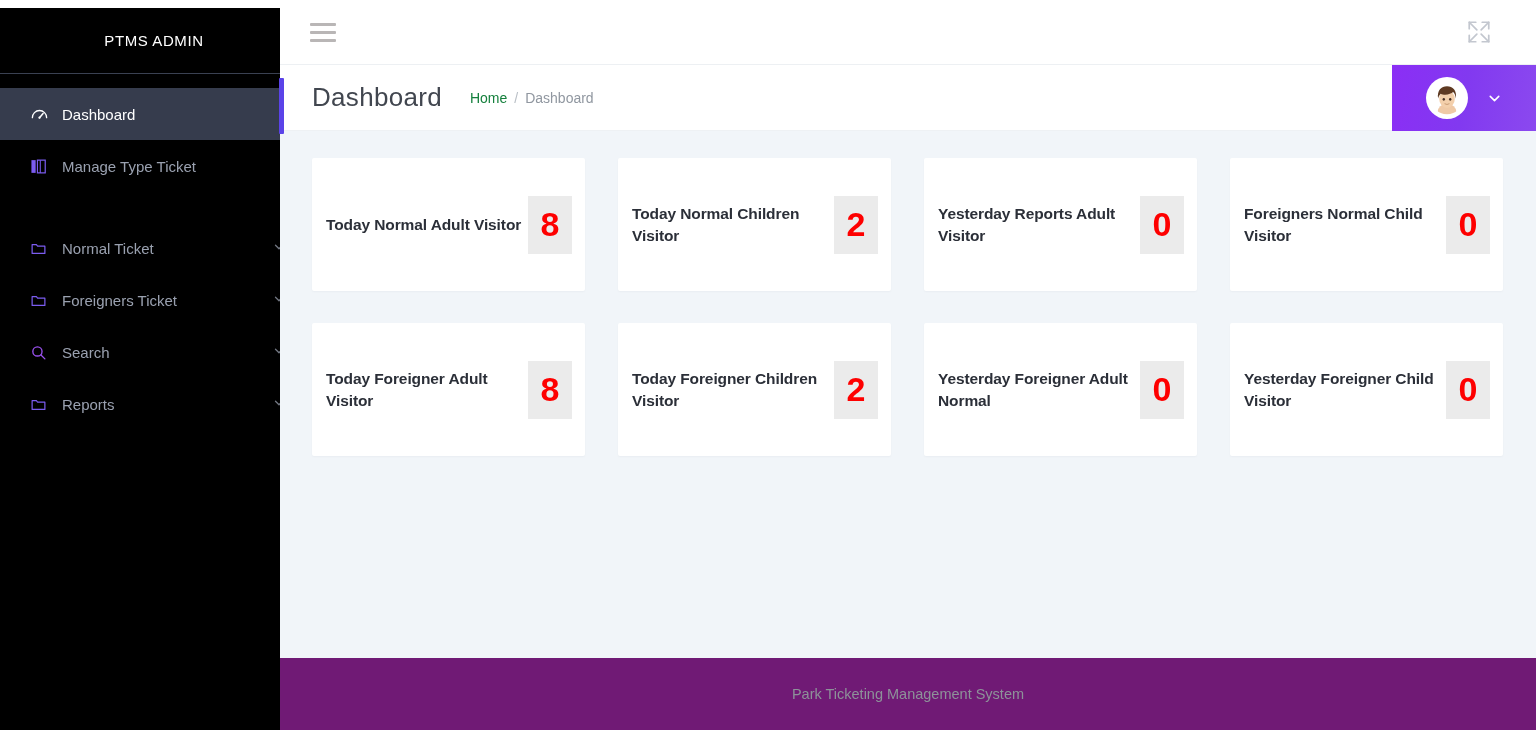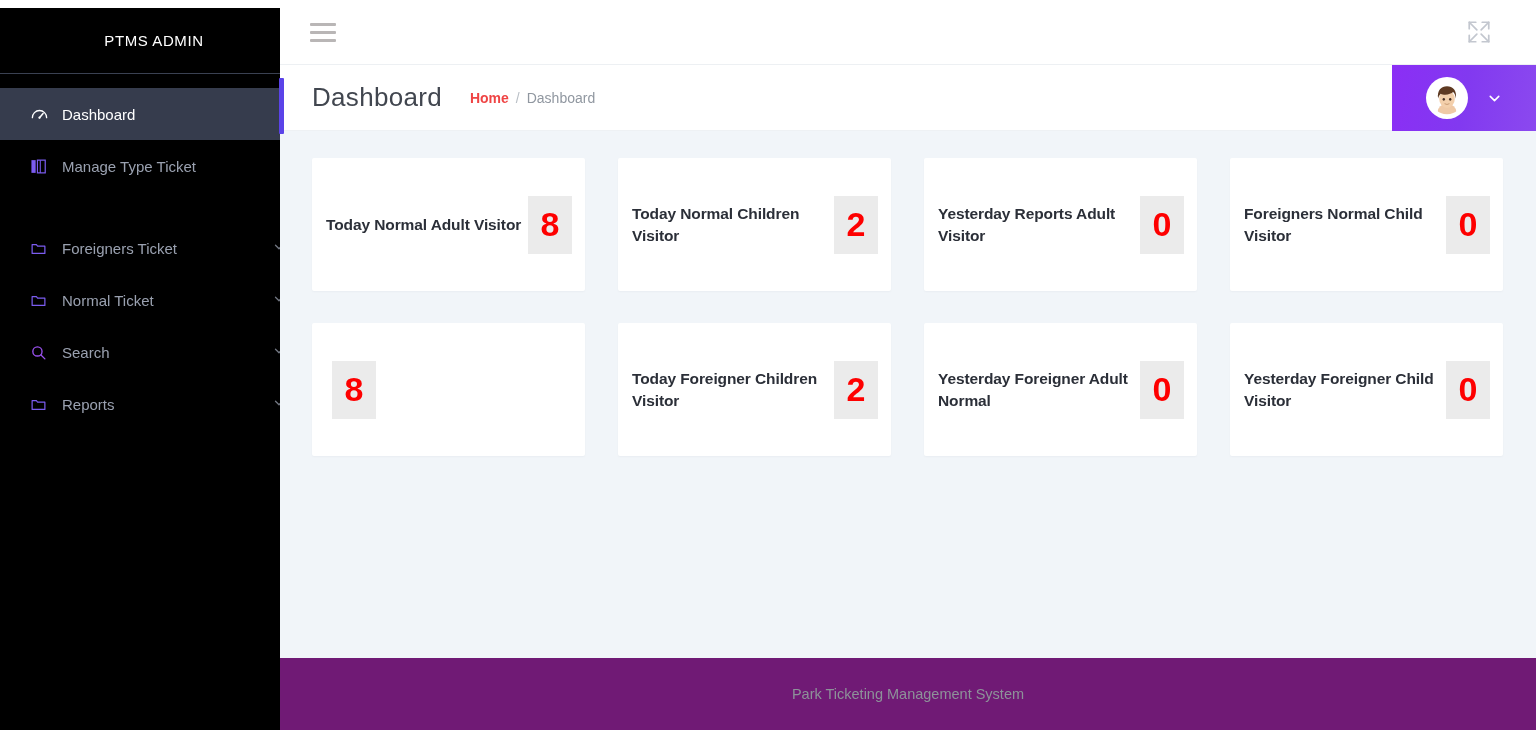--- a/index.html
+++ b/index.html
@@ -141,21 +141,21 @@
     letter-spacing: .3px;
   }
   #breadcrumb {
     margin-left: 28px;
     font-size: 14px;
     color: #9fa5ad;
     display: flex;
     align-items: center;
     gap: 7px;
   }
-  #breadcrumb .crumb-link { color: #ef4444; cursor: pointer; font-weight: 700; }
+  #breadcrumb .crumb-link { color: #15803d; cursor: pointer; font-weight: 400; }
   #breadcrumb .crumb-sep { color: #b9bfc6; }
   #breadcrumb .crumb-cur { color: #9097a0; }
 
   #user-menu {
     position: absolute;
     right: 0; top: 0;
     height: 66px;
     width: 144px;
     background: linear-gradient(100deg, #8b2ef5 0%, #8239f0 50%, #8b49ef 100%);
     display: flex;
@@ -266,35 +266,35 @@
     </div>
 
     <div class="section-head">s</div>
 
     <div class="nav-item">
       <span class="nav-ico">
         <svg width="17" height="17" viewBox="0 0 24 24" fill="none" stroke="#7b5cf0" stroke-width="1.7" stroke-linejoin="round">
           <path d="M3 6.5h6l1.7 2.2H21V19H3z"></path>
         </svg>
       </span>
-      <span class="nav-label">Foreigners Ticket</span>
+      <span class="nav-label">Normal Ticket</span>
       <span class="nav-chev">
         <svg width="14" height="14" viewBox="0 0 24 24" fill="none" stroke="#9aa1b0" stroke-width="2.2" stroke-linecap="round" stroke-linejoin="round">
             <polyline points="6 9 12 15 18 9"></polyline>
           </svg>
       </span>
     </div>
 
     <div class="nav-item">
       <span class="nav-ico">
         <svg width="17" height="17" viewBox="0 0 24 24" fill="none" stroke="#7b5cf0" stroke-width="1.7" stroke-linejoin="round">
           <path d="M3 6.5h6l1.7 2.2H21V19H3z"></path>
         </svg>
       </span>
-      <span class="nav-label">Normal Ticket</span>
+      <span class="nav-label">Foreigners Ticket</span>
       <span class="nav-chev">
         <svg width="14" height="14" viewBox="0 0 24 24" fill="none" stroke="#9aa1b0" stroke-width="2.2" stroke-linecap="round" stroke-linejoin="round">
             <polyline points="6 9 12 15 18 9"></polyline>
           </svg>
       </span>
     </div>
 
     <div class="nav-item">
       <span class="nav-ico">
         <svg width="17" height="17" viewBox="0 0 24 24" fill="none" stroke="#9b52f0" stroke-width="1.9" stroke-linecap="round">
@@ -400,20 +400,21 @@
           <div class="stat-value">0</div>
         </div>
         <div class="stat-card">
           <div class="stat-label">Foreigners Normal Child Visitor</div>
           <div class="stat-value">0</div>
         </div>
       </div>
 
       <div class="card-row">
         <div class="stat-card">
+          <div class="stat-label">Today Foreigner Adult Visitor</div>
           <div class="stat-value">8</div>
         </div>
         <div class="stat-card">
           <div class="stat-label">Today Foreigner Children Visitor</div>
           <div class="stat-value">2</div>
         </div>
         <div class="stat-card">
           <div class="stat-label">Yesterday Foreigner Adult Normal</div>
           <div class="stat-value">0</div>
         </div>

